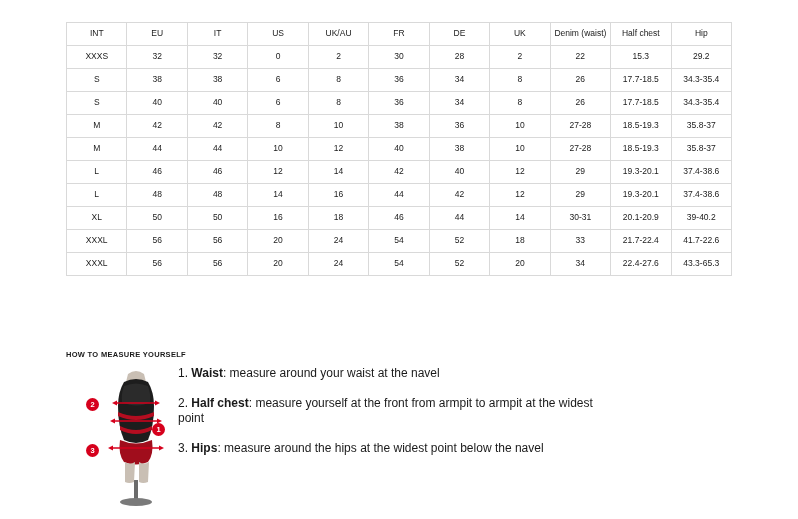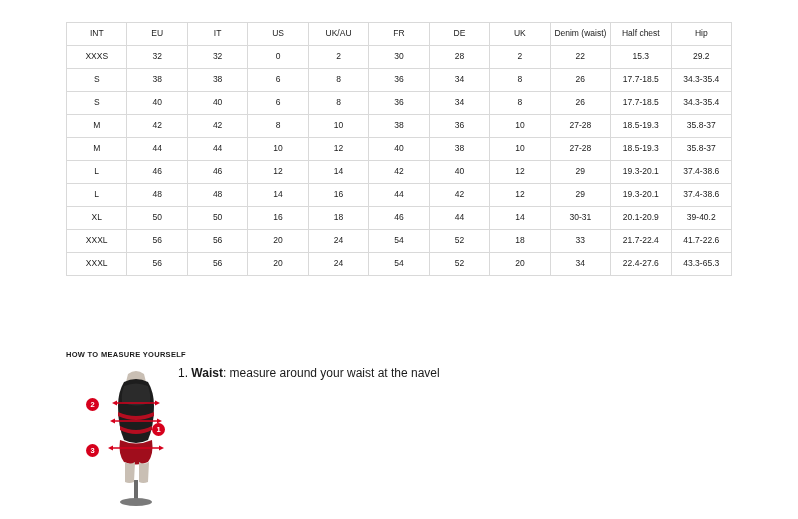--- a/index.html
+++ b/index.html
@@ -298,15 +298,23 @@
 
   <div class="bullet" id="b1">1</div>
   <div class="bullet" id="b2">2</div>
   <div class="bullet" id="b3">3</div>
 
   <div class="notes">
     <div class="note">
       <span>1.</span>
       <b>Waist</b><span>: measure around your waist at the navel</span>
     </div>
+    <div class="note">
+      <span>2.</span>
+      <b>Half chest</b><span>: measure yourself at the front from armpit to armpit at the widest point</span>
+    </div>
+    <div class="note">
+      <span>3.</span>
+      <b>Hips</b><span>: measure around the hips at the widest point below the navel</span>
+    </div>
   </div>
 
 </div>
 
 </body></html>

